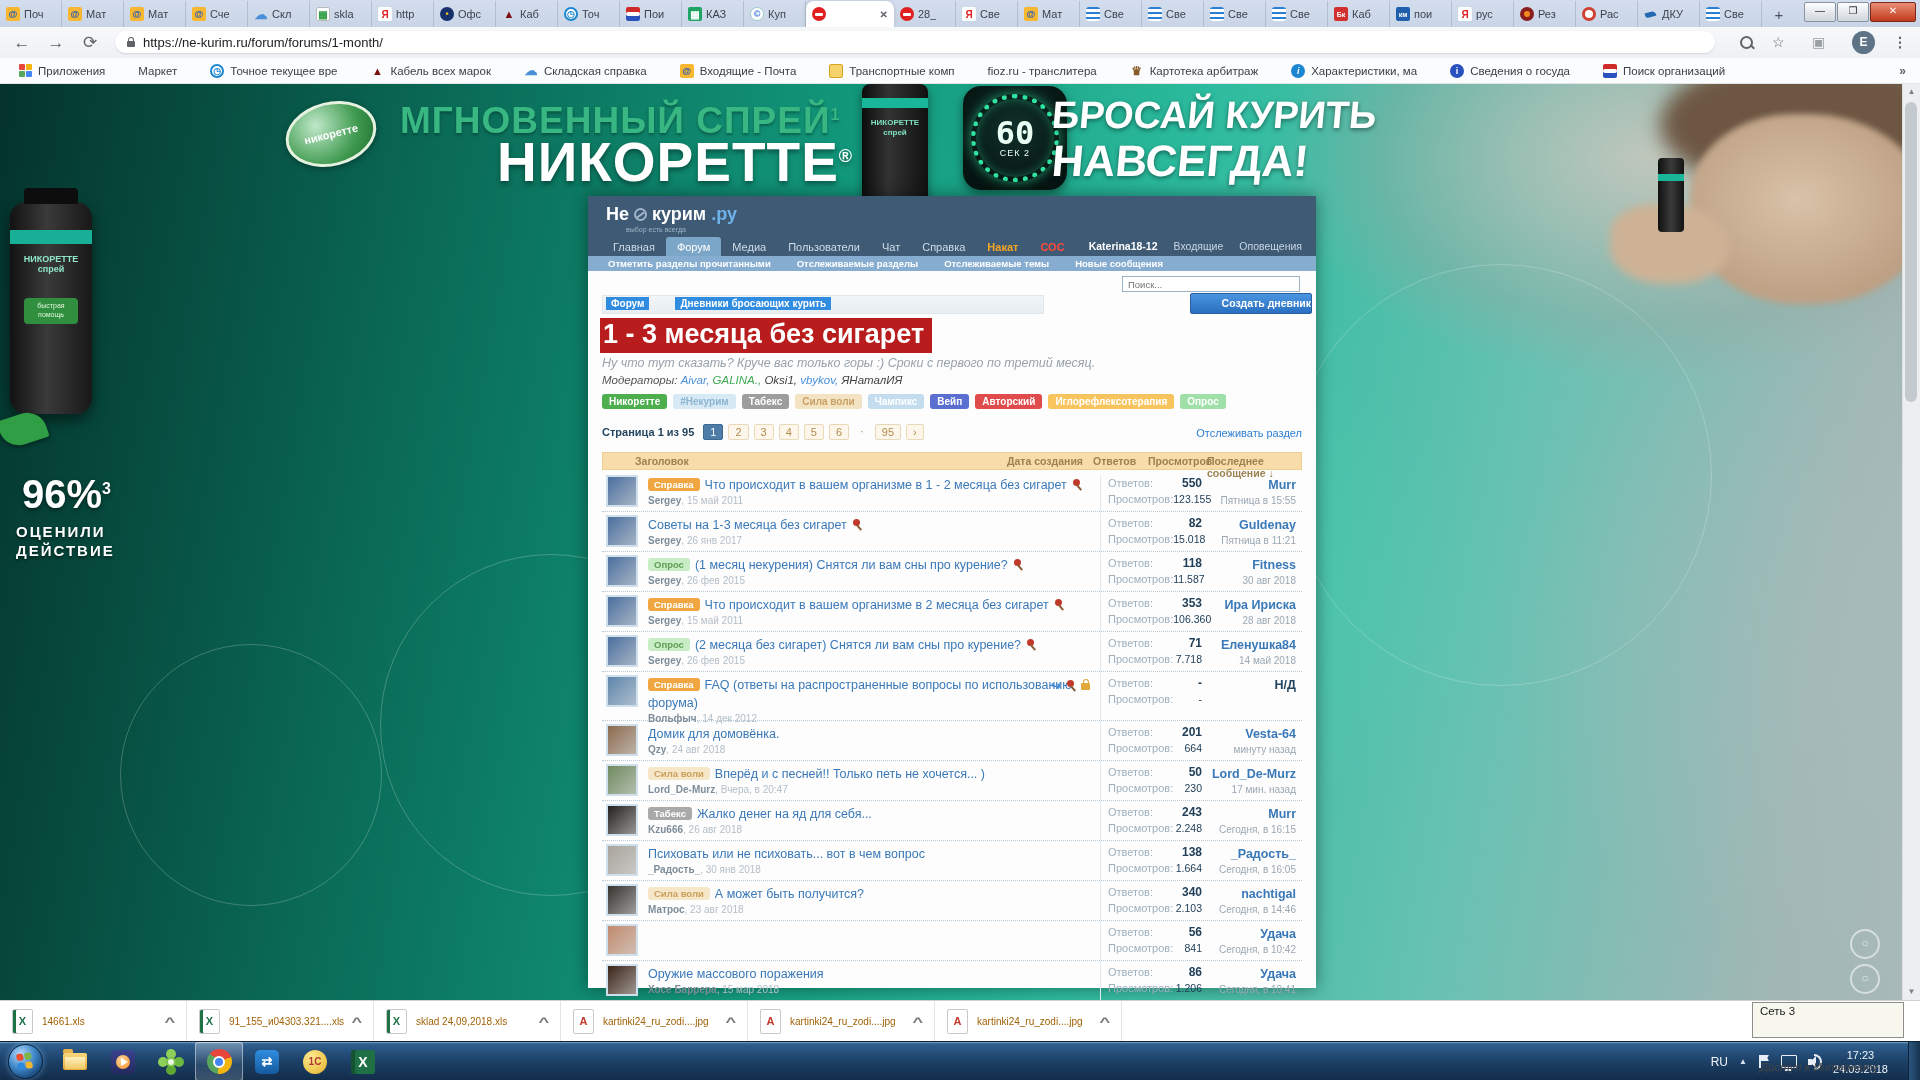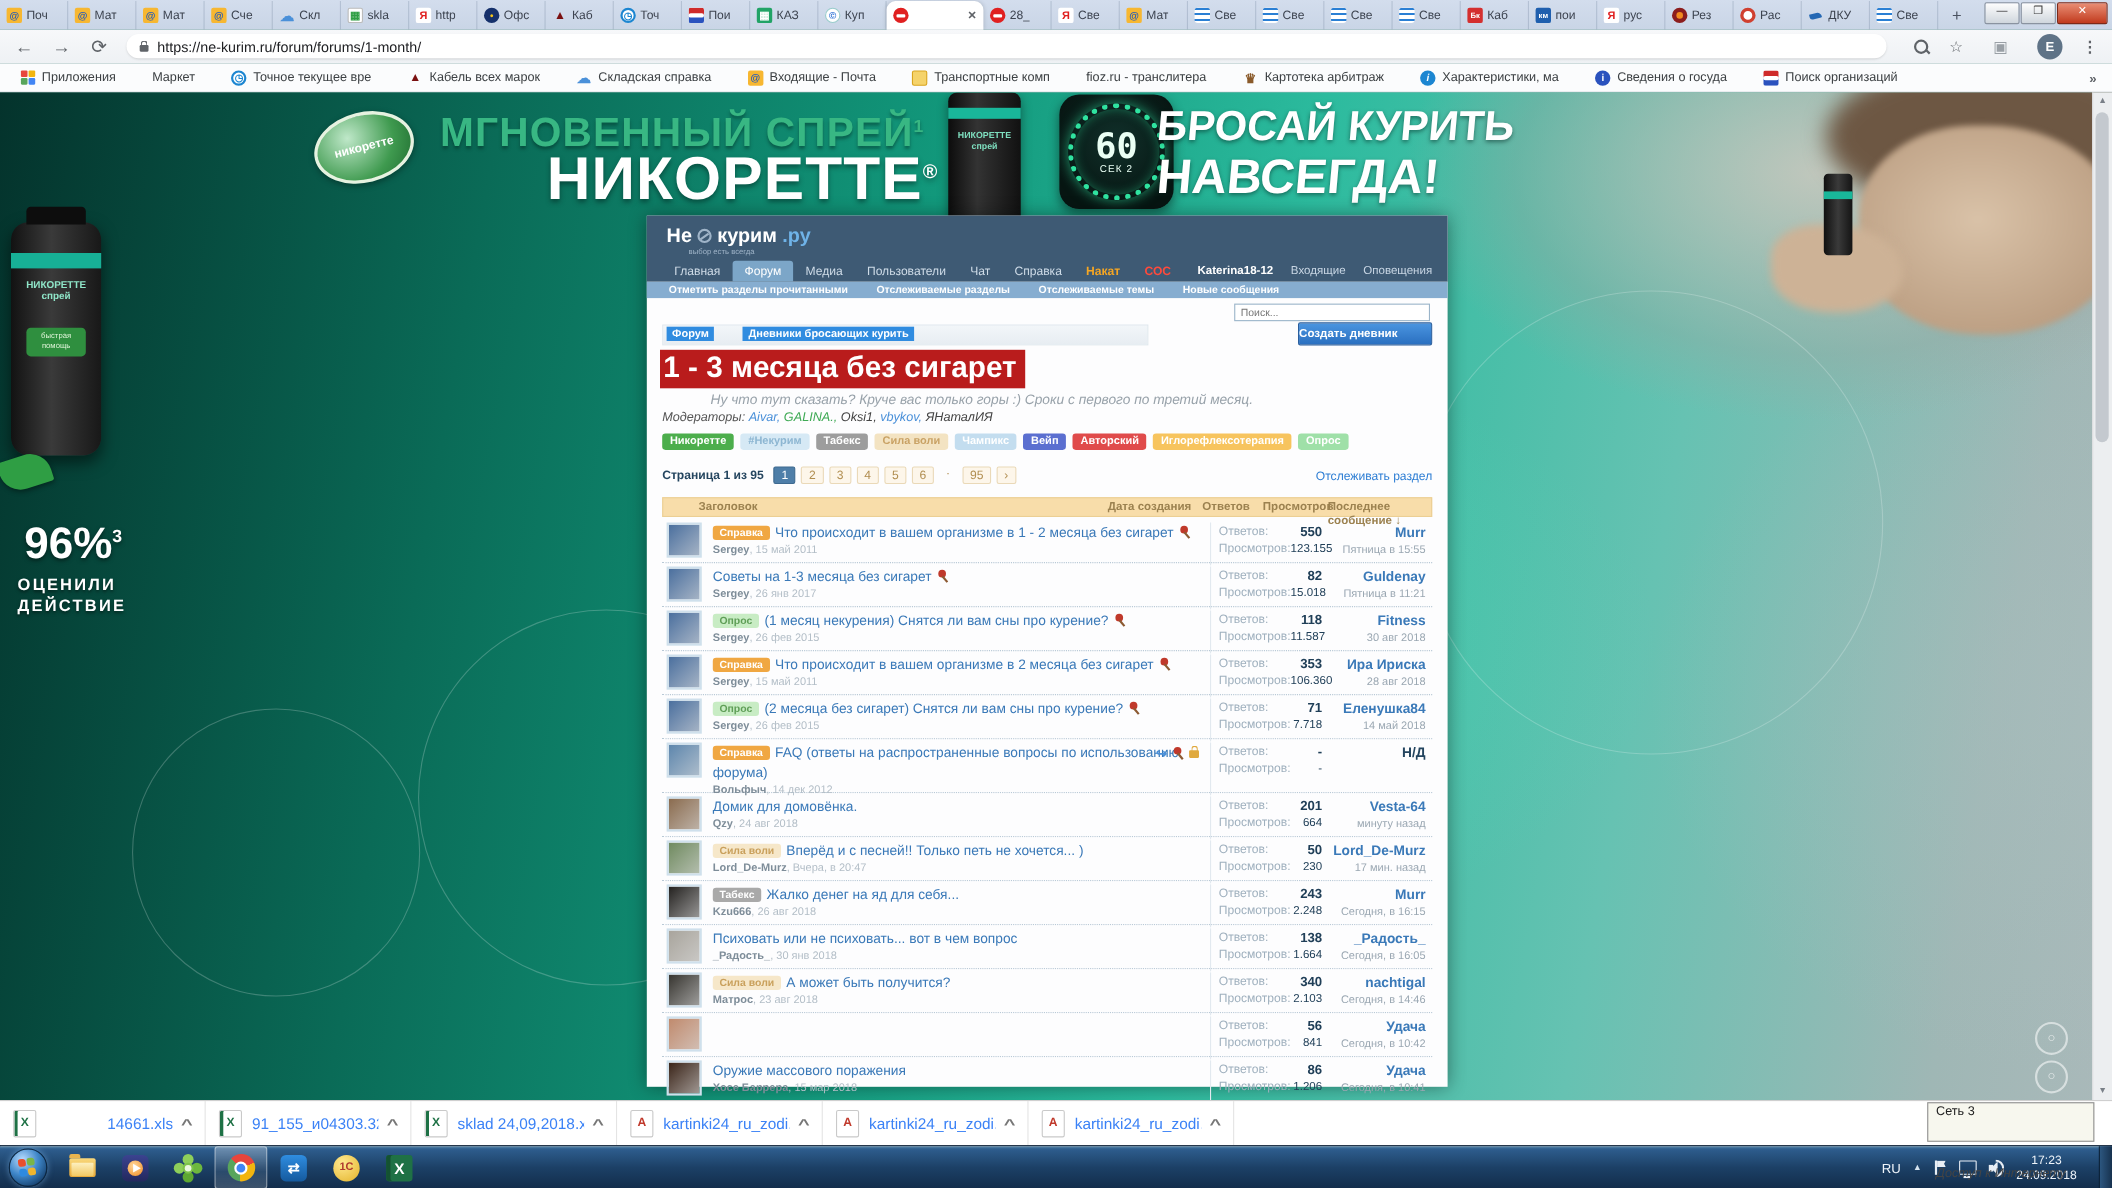--- a/index.html
+++ b/index.html
@@ -108,23 +108,23 @@
   .fnav-item.orange{color:#f5a623;font-weight:bold;}
   .fnav-item.red{color:#ff4a3c;font-weight:bold;}
   .fuser{margin-left:auto;display:flex;gap:16px;align-items:center;padding-bottom:4px;}
   .fuser .uname{color:#fff;font-weight:bold;font-size:10.5px;}
   .fuser a{color:#c8d6e4;font-size:10.5px;}
   .fsubnav{height:15px;background:#86add0;display:flex;align-items:center;gap:26px;padding-left:20px;font-size:9.5px;font-weight:bold;color:#fff;}
   .fsearch{position:absolute;right:16px;top:80px;width:178px;height:16px;border:1px solid #9ab4c9;background:#fff;font-size:9.5px;color:#999;padding:0 5px;box-sizing:border-box;font-family:"Liberation Sans",sans-serif;}
   .fcrumbbar{position:absolute;left:14px;top:99px;width:440px;height:17px;background:linear-gradient(#f2f6f9,#e7edf2);border:1px solid #e0e8ee;}
   .fcrumb{position:absolute;left:18px;top:101px;display:flex;gap:26px;font-size:10px;font-weight:bold;}
   .fcrumb span{background:#308ce0;color:#fff;padding:1px 5px;}
-  .fcreate{position:absolute;right:14px;top:97px;width:120px;height:19px;background:linear-gradient(#4a95e0,#2a6fc0);border:1px solid #2a5f9e;border-radius:2px;color:#fff;font-size:10.5px;font-weight:bold;text-align:left;line-height:18px;}
+  .fcreate{position:absolute;right:4px;top:97px;width:120px;height:19px;background:linear-gradient(#4a95e0,#2a6fc0);border:1px solid #2a5f9e;border-radius:2px;color:#fff;font-size:10.5px;font-weight:bold;text-align:right;line-height:18px;}
   .ftitle{position:absolute;left:12px;top:122px;font-size:27px;font-weight:bold;color:#fff;background:#b91c1c;padding:1px 8px 3px 3px;}
-  .fdesc{position:absolute;left:14px;top:160px;font-size:12.5px;font-style:italic;color:#98a2aa;margin-left:44px;}
+  .fdesc{position:absolute;left:14px;top:160px;font-size:12.5px;font-style:italic;color:#98a2aa;}
   .fmods{position:absolute;left:14px;top:178px;font-size:11.5px;color:#555;font-style:italic;}
   .fmods .m-blue{color:#4a90d9;} .fmods .m-green{color:#3faa55;} .fmods .m-dark{color:#444;}
   .ftags{position:absolute;left:14px;top:198px;display:flex;gap:6px;}
   .ftags span{font-size:10px;font-weight:bold;padding:2px 7px;border-radius:3px;white-space:nowrap;}
   .fpage{position:absolute;left:14px;top:228px;display:flex;gap:5px;align-items:center;font-size:11px;}
   .fpage .pinfo{font-weight:bold;color:#24455f;margin-right:4px;}
   .pchip{padding:1px 6px;border:1px solid #ead9b8;background:#fdf6ea;color:#b08d4f;border-radius:2px;}
   .pchip.cur{background:#4e7ea8;border-color:#3e6a90;color:#fff;}
   .pdots{color:#b08d4f;border:none;background:none;}
   .fwatch{position:absolute;right:14px;top:231px;font-size:11px;color:#2e7ed4;}
@@ -155,21 +155,21 @@
   .tlast .lname{font-size:12.5px;font-weight:bold;color:#3a79b8;}
   .tlast .lname.nd{color:#24455f;}
   .tlast .ltime{font-size:10px;color:#9aa7b2;margin-top:2px;}
   
   .scroll{position:absolute;right:0;top:84px;width:17px;height:916px;background:#eceef0;border-left:1px solid #dcdee0;}
   .scroll .thumb{position:absolute;left:2px;top:18px;width:12px;height:300px;background:#c4c9cf;border-radius:6px;}
   .scroll .arr{position:absolute;left:0;width:17px;height:16px;color:#7a8088;font-size:8px;text-align:center;line-height:16px;}
   
   .dlbar{position:absolute;left:0;top:1000px;width:1920px;height:41px;background:#fff;border-top:1px solid #cfcfcf;display:flex;align-items:center;box-sizing:border-box;}
   .dli{width:187px;height:100%;display:flex;align-items:center;gap:9px;padding:0 12px;border-right:1px solid #e4e4e4;box-sizing:border-box;}
-  .dli .nm{font-size:14px;color:#3b82f6;white-space:nowrap;overflow:hidden;flex:1;text-align:right;}
+  .dli .nm{font-size:10px;color:#a16207;white-space:nowrap;overflow:hidden;flex:1;}
   .dli .car{color:#777;font-size:13px;font-weight:bold;transform:scaleX(1.4);}
   .fi{width:19px;height:23px;background:#fff;border:1px solid #c9c9c9;border-radius:2px;display:flex;align-items:center;justify-content:center;font-weight:bold;font-size:11px;flex:none;}
   .fi.xls{color:#1e7145;box-shadow:inset 3px 0 0 #1e7145;}
   .fi.img{color:#c0392b;}
   
   .nettip{position:absolute;left:1752px;top:1002px;width:152px;height:36px;background:#f7f7ee;border:1px solid #8e8e8e;padding:2px 7px;box-sizing:border-box;font-size:11.5px;color:#222;z-index:5;}
   .nettip .l2{font-style:italic;color:#444;margin-top:44px;}
   
   .taskbar{position:absolute;left:0;top:1041px;width:1920px;height:39px;background:linear-gradient(#44779f 0%,#2d5c8c 8%,#1c4066 50%,#122c4a 100%);border-top:1px solid #0e2238;box-shadow:inset 0 1px 0 rgba(255,255,255,.25);display:flex;align-items:center;}
   .orb{position:relative;width:33px;height:33px;margin:0 8px;border-radius:50%;background:radial-gradient(circle at 35% 28%,#b8dcff,#3e86c8 45%,#123a66 85%);border:1px solid #0c2742;box-shadow:0 0 6px rgba(140,200,255,.5);}

